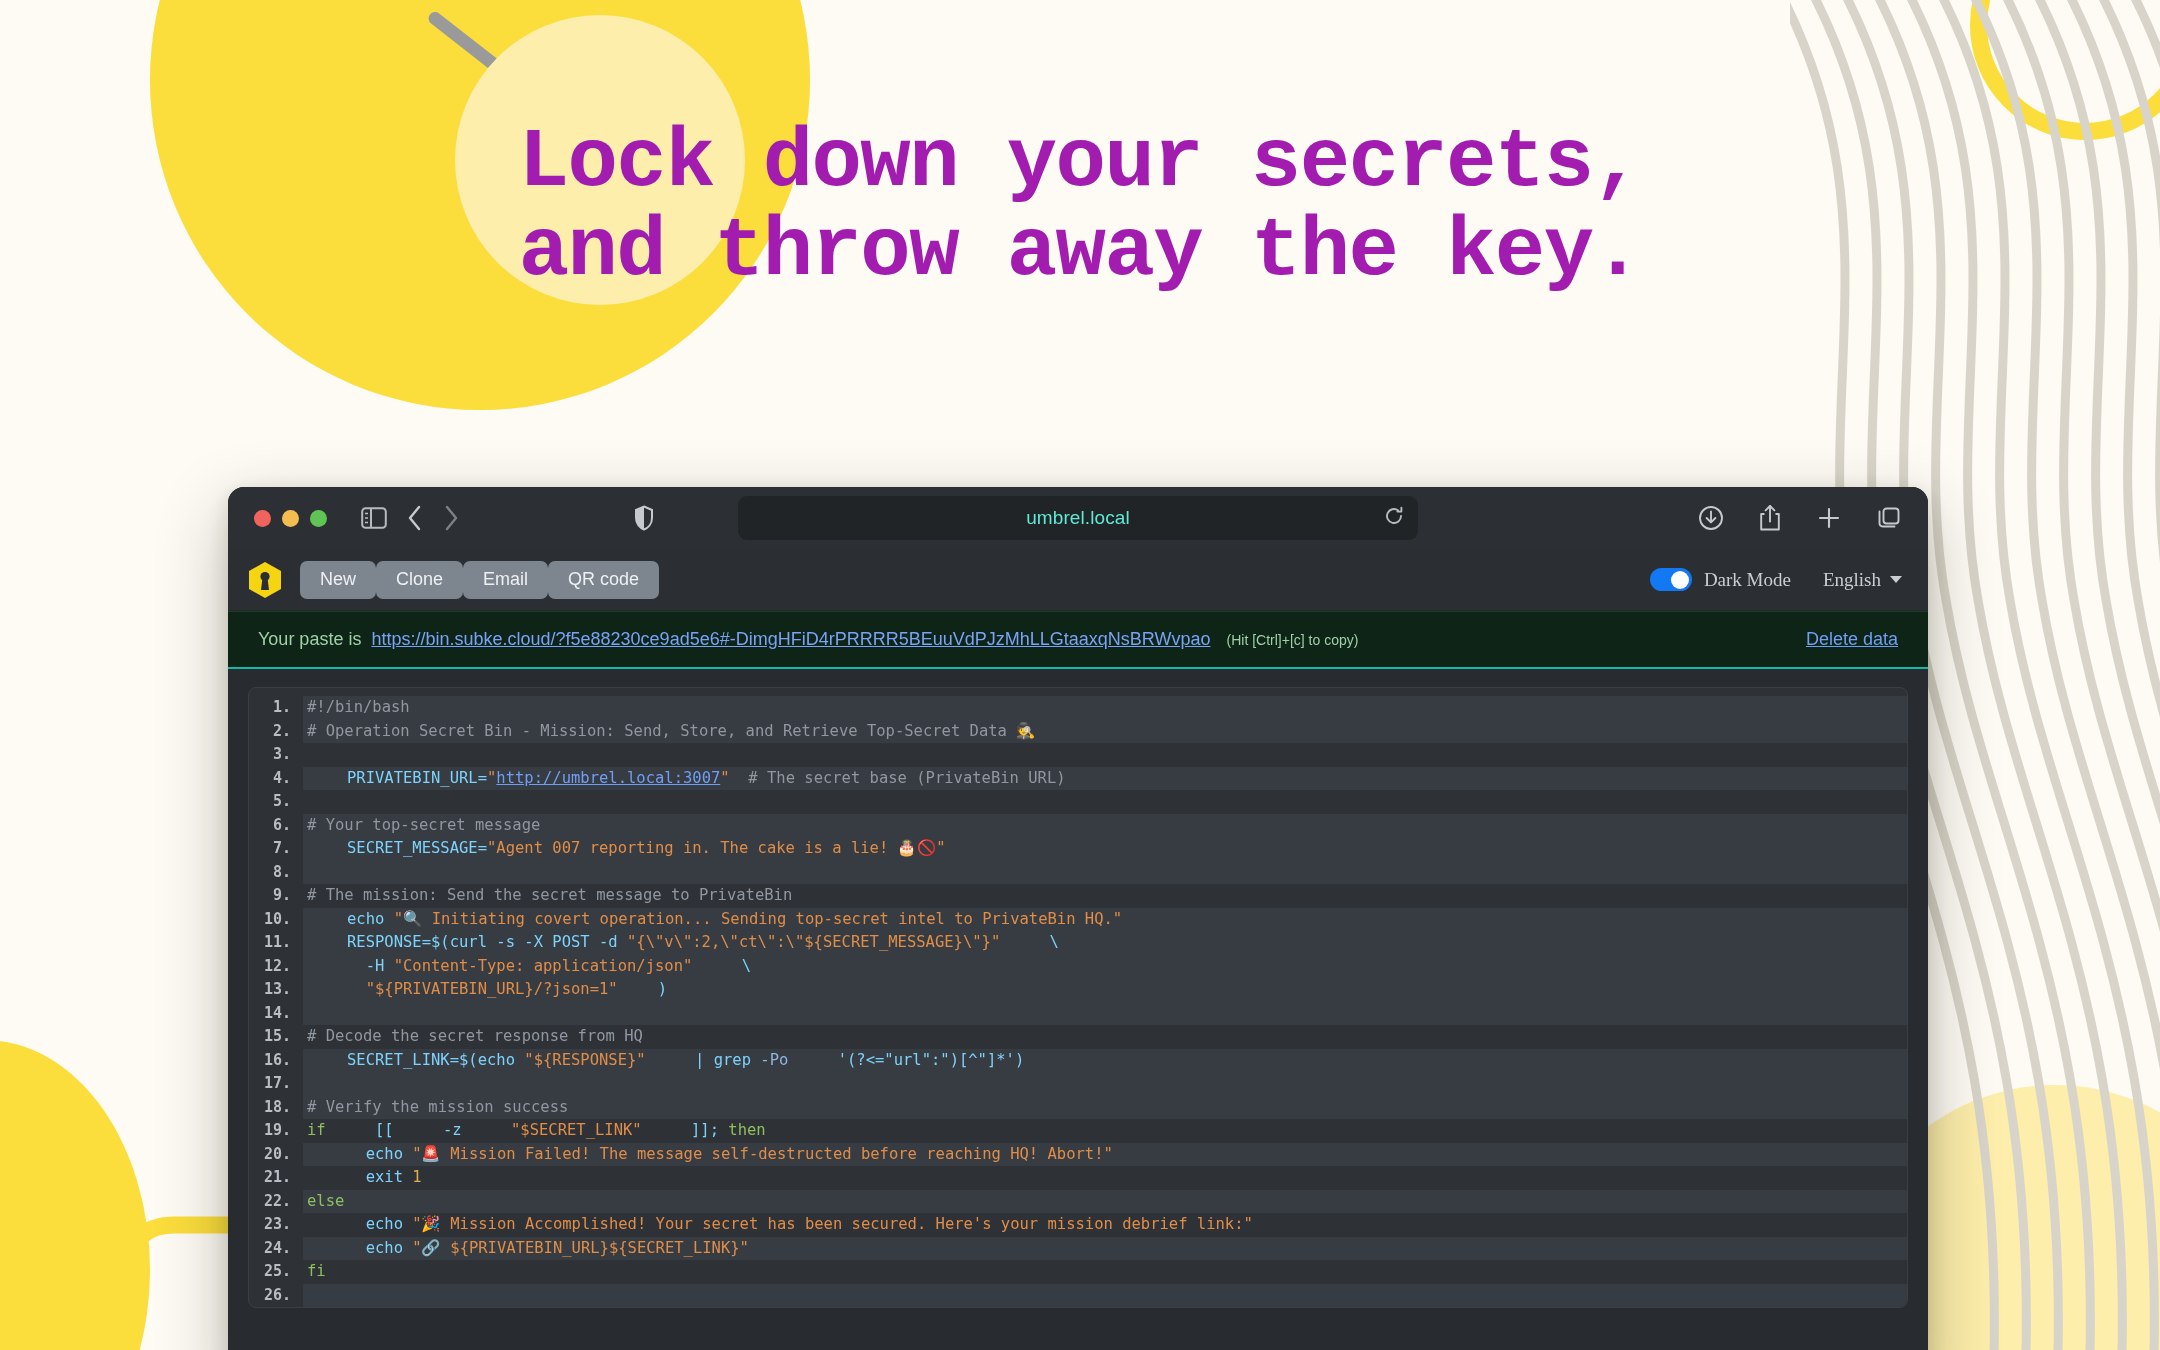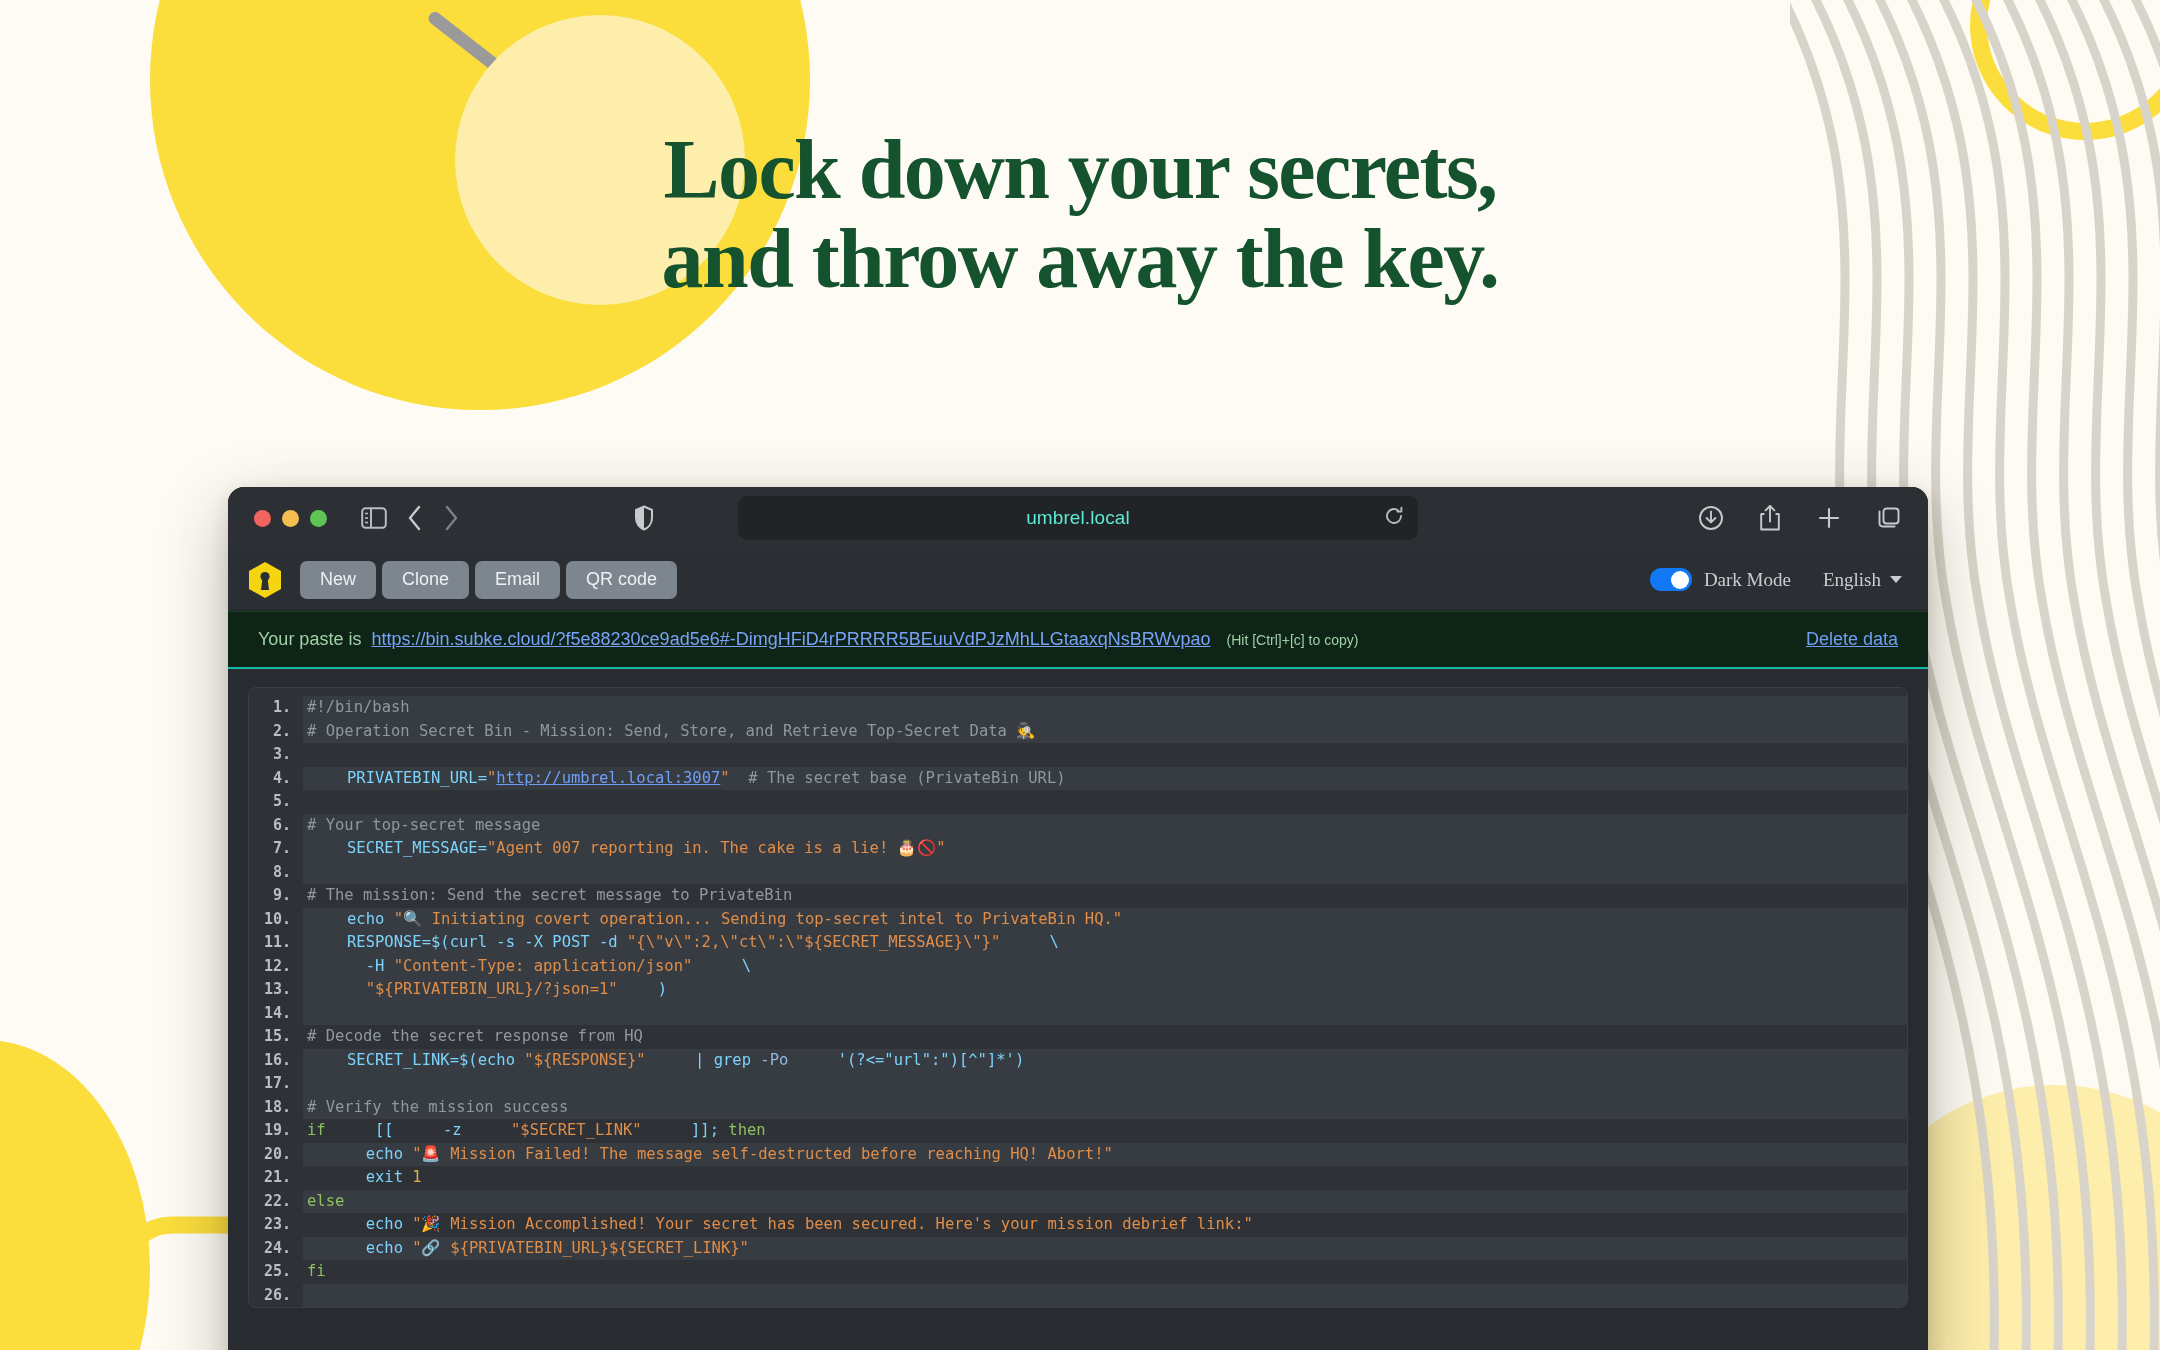--- a/index.html
+++ b/index.html
@@ -42,24 +42,23 @@
     border-radius:50%; background:#fdeeab;
   }
   .waves { position:absolute; right:-60px; top:-40px; width:430px; height:1460px; }
 
   
   .headline {
     position:absolute; left:0; right:0; top:118px;
     text-align:center;
     font-size:84px; line-height:1.06;
     font-weight:800; letter-spacing:-1.6px;
-    color:#14532d;
-    font-family:Liberation Serif, serif;
+    color:#a21caf;
+    font-family:Liberation Mono, monospace;
     font-stretch: condensed;
-    margin-top: 7px;
   }
   .headline .l2 { display:block; }
 
   
   .browser {
     position:absolute; left:228px; top:487px; width:1700px; height:900px;
     background:#282c30;
     border-radius:16px 16px 0 0;
     box-shadow: 0 26px 70px rgba(40,35,20,0.30), 0 6px 20px rgba(40,35,20,0.14);
     overflow:hidden;
@@ -93,21 +92,21 @@
 
   .tb-right { margin-left:auto; display:flex; align-items:center; gap:34px; }
 
   
   .appbar {
     height:62px; background:#2b2f33;
     display:flex; align-items:center; padding:0 26px 0 20px;
     border-bottom:1px solid #23272a;
   }
   .pb-logo { width:34px; height:38px; margin-right:18px; flex:none; }
-  .btn-group { display:flex; gap:6px; }
+  .btn-group { display:flex; }
   .pb-btn {
     background:#7d858e; color:#eef1f3;
     border:none; border-radius:7px;
     height:38px; padding:0 20px;
     font-size:18px; font-family:"Liberation Sans", sans-serif;
     cursor:pointer; white-space:nowrap;
   }
   .appbar-right { margin-left:auto; display:flex; align-items:center; gap:32px;font-family:Liberation Serif, serif; }
   .toggle-wrap { display:flex; align-items:center; gap:12px; }
   .toggle {

